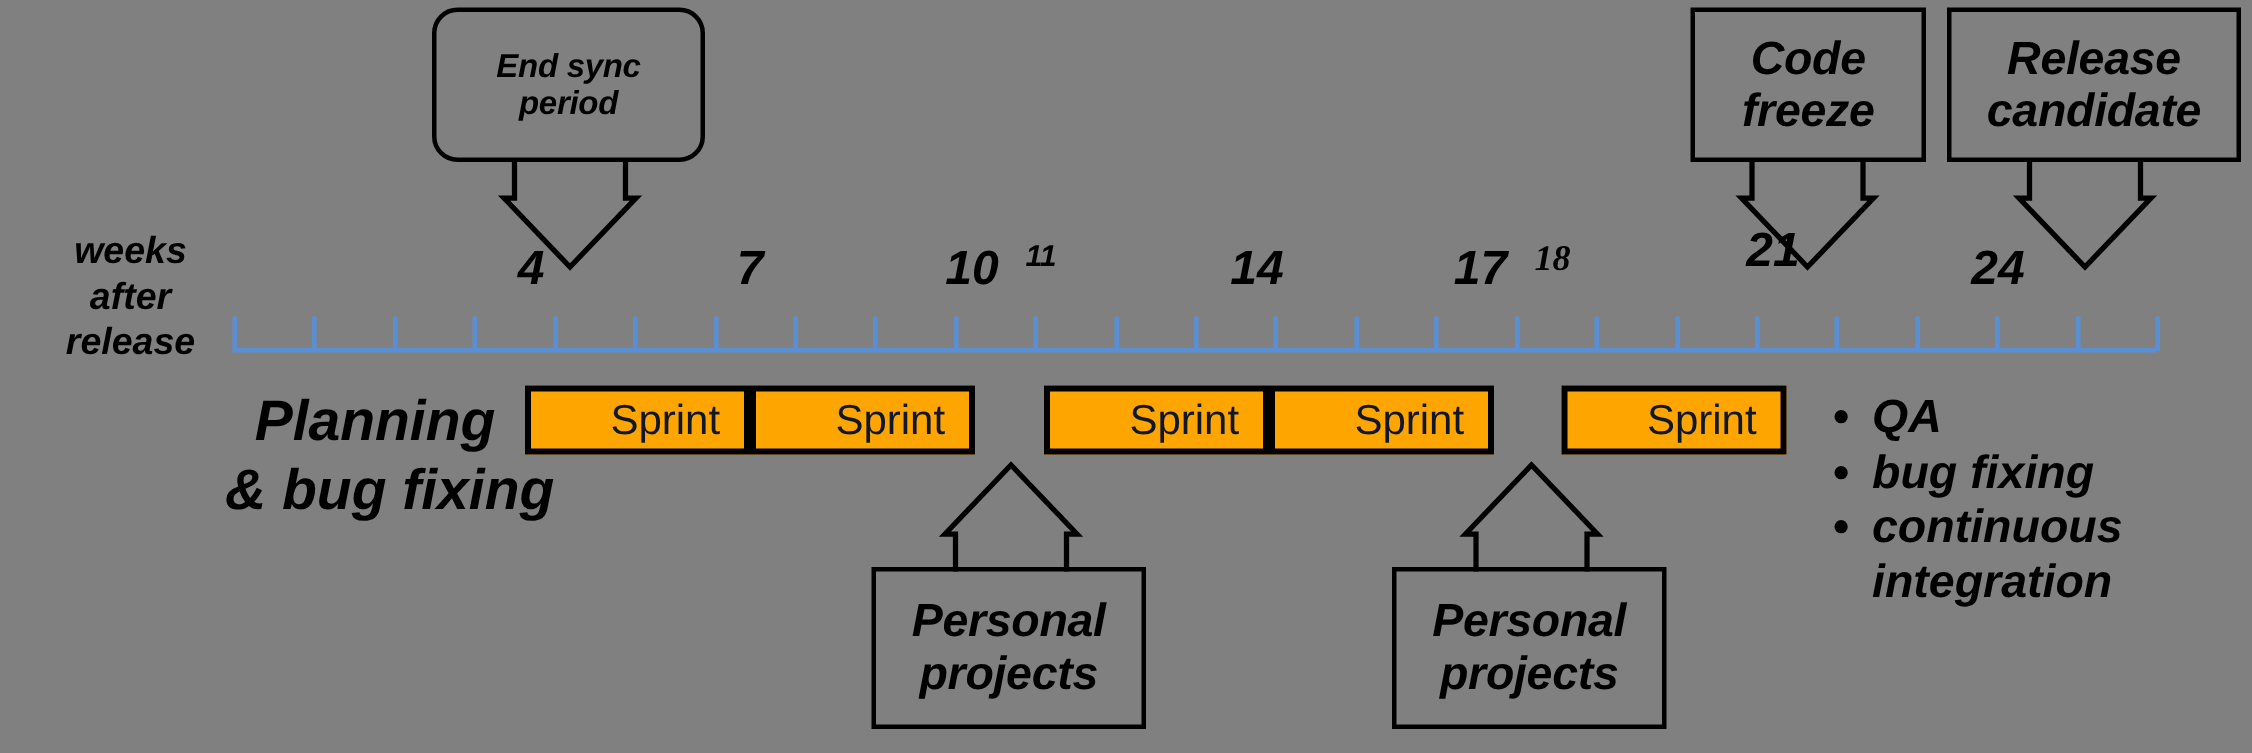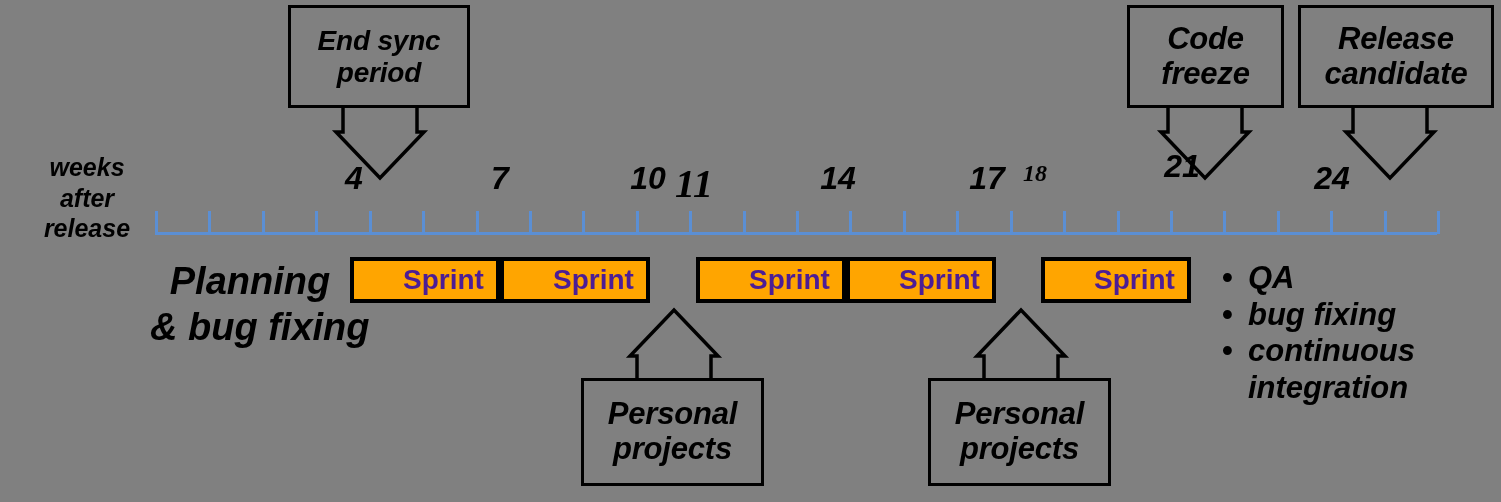--- a/index.html
+++ b/index.html
@@ -75,23 +75,23 @@
 
   
   .sprint {
     position: absolute;
     box-sizing: border-box;
     background: #FFA500;
     border: 4px solid #000;
     display: flex;
     align-items: center;
     justify-content: center;
-    color: #4c1d95;
+    color: #0f172a;
     font-style: normal;
-    font-weight: bold;
+    font-weight: normal;
     line-height: 1;
     padding-left: 37px;
   }
 
   
   #bullet-list {
     position: absolute;
     color: #000;
     font-style: italic;
     font-weight: bold;
@@ -107,21 +107,21 @@
     font-style: normal;
     text-align: left;
   }
   .bullet-text { white-space: pre-line; }
 </style>
 </head>
 <body>
 
 <div id="canvas">
 
-  <div class="callout" style="left:288px; top:5px; width:182px; height:103px; font-size:28px;">
+  <div class="callout" style="left:288px; top:5px; width:182px; height:103px; font-size:22px;border-radius:17px;">
     <span class="ctext"><span>End sync</span><br><span>period</span></span>
   </div>
   <svg class="arrow-svg" style="left:335px; top:106px;" width="90" height="76" viewBox="0 0 90 76">
     <path d="M8,1 L8,26 L1,26 L45,72 L89,26 L82,26 L82,1" fill="none" stroke="#000" stroke-width="3.5" stroke-linejoin="miter"></path>
   </svg>
 
   <div class="callout" style="left:1127px; top:5px; width:157px; height:103px; font-size:31px;">
     <span class="ctext"><span>Code</span><br><span>freeze</span></span>
   </div>
   <svg class="arrow-svg" style="left:1160px; top:106px;" width="90" height="76" viewBox="0 0 90 76">
@@ -131,21 +131,21 @@
   <div class="callout" style="left:1298px; top:5px; width:196px; height:103px; font-size:31px;">
     <span class="ctext"><span>Release</span><br><span>candidate</span></span>
   </div>
   <svg class="arrow-svg" style="left:1345px; top:106px;" width="90" height="76" viewBox="0 0 90 76">
     <path d="M8,1 L8,26 L1,26 L45,72 L89,26 L82,26 L82,1" fill="none" stroke="#000" stroke-width="3.5" stroke-linejoin="miter"></path>
   </svg>
 
   <div class="week-label" style="left:324px;  top:160px; width:60px; font-size:32px;">4</div>
   <div class="week-label" style="left:470px;  top:160px; width:60px; font-size:32px;">7</div>
   <div class="week-label" style="left:618px;  top:160px; width:60px; font-size:32px;">10</div>
-  <div class="week-label" style="left:664px;  top:160px; width:60px; font-size:40px;font-family:Liberation Serif, serif;">11</div>
+  <div class="week-label" style="left:664px;  top:160px; width:60px; font-size:20px;">11</div>
   <div class="week-label" style="left:808px;  top:160px; width:60px; font-size:32px;">14</div>
   <div class="week-label" style="left:957px;  top:160px; width:60px; font-size:32px;">17</div>
   <div class="week-label" style="left:1005px; top:160px; width:60px; font-size:24px;font-family:Liberation Serif, serif;">18</div>
   <div class="week-label" style="left:1152px; top:148px; width:60px; font-size:32px;">21</div>
   <div class="week-label" style="left:1302px; top:160px; width:60px; font-size:32px;">24</div>
 
   <div class="side-label" style="left:12px; top:152px; width:150px; font-size:25px;">
     <span>weeks</span><br>
     <span>after</span><br>
     <span>release</span>

